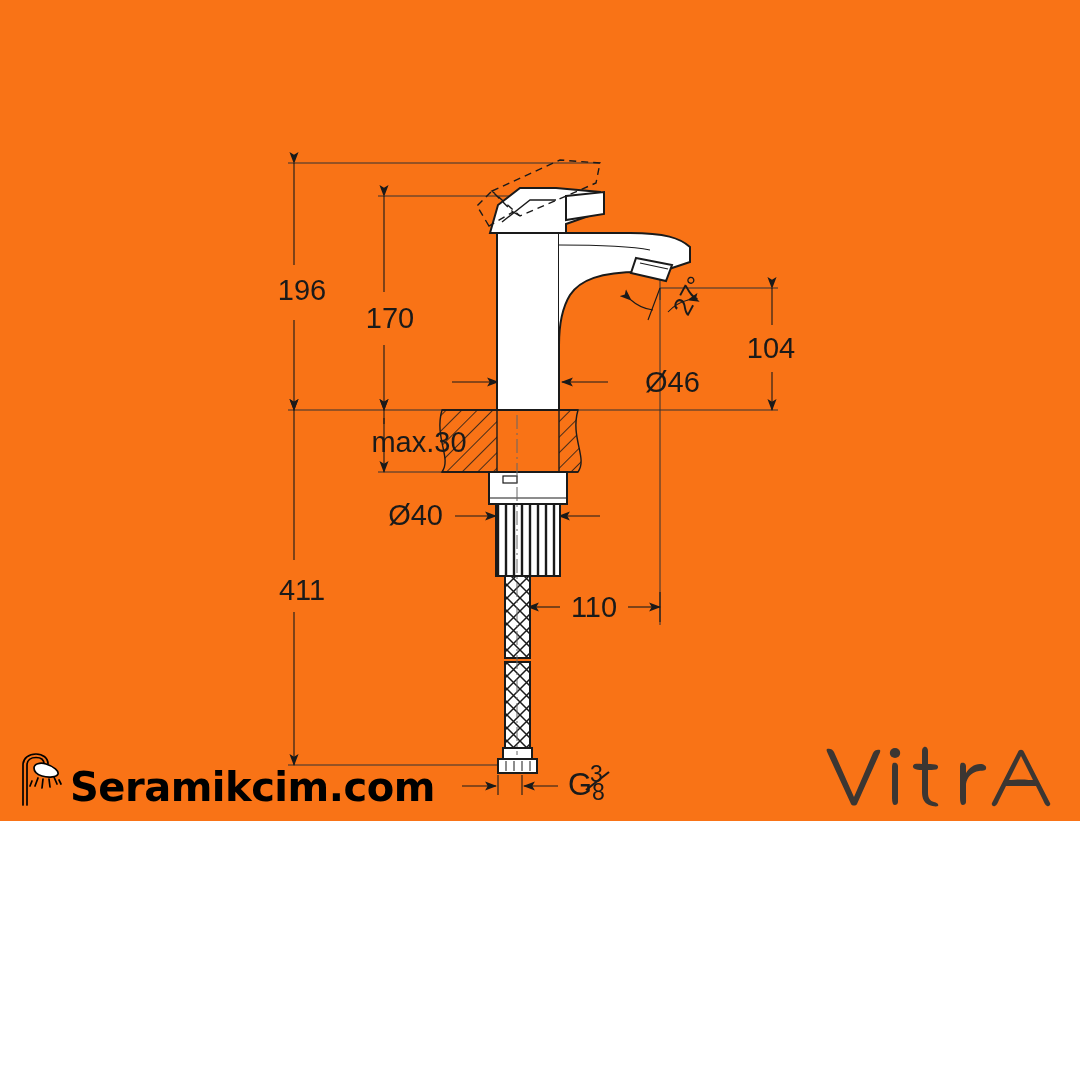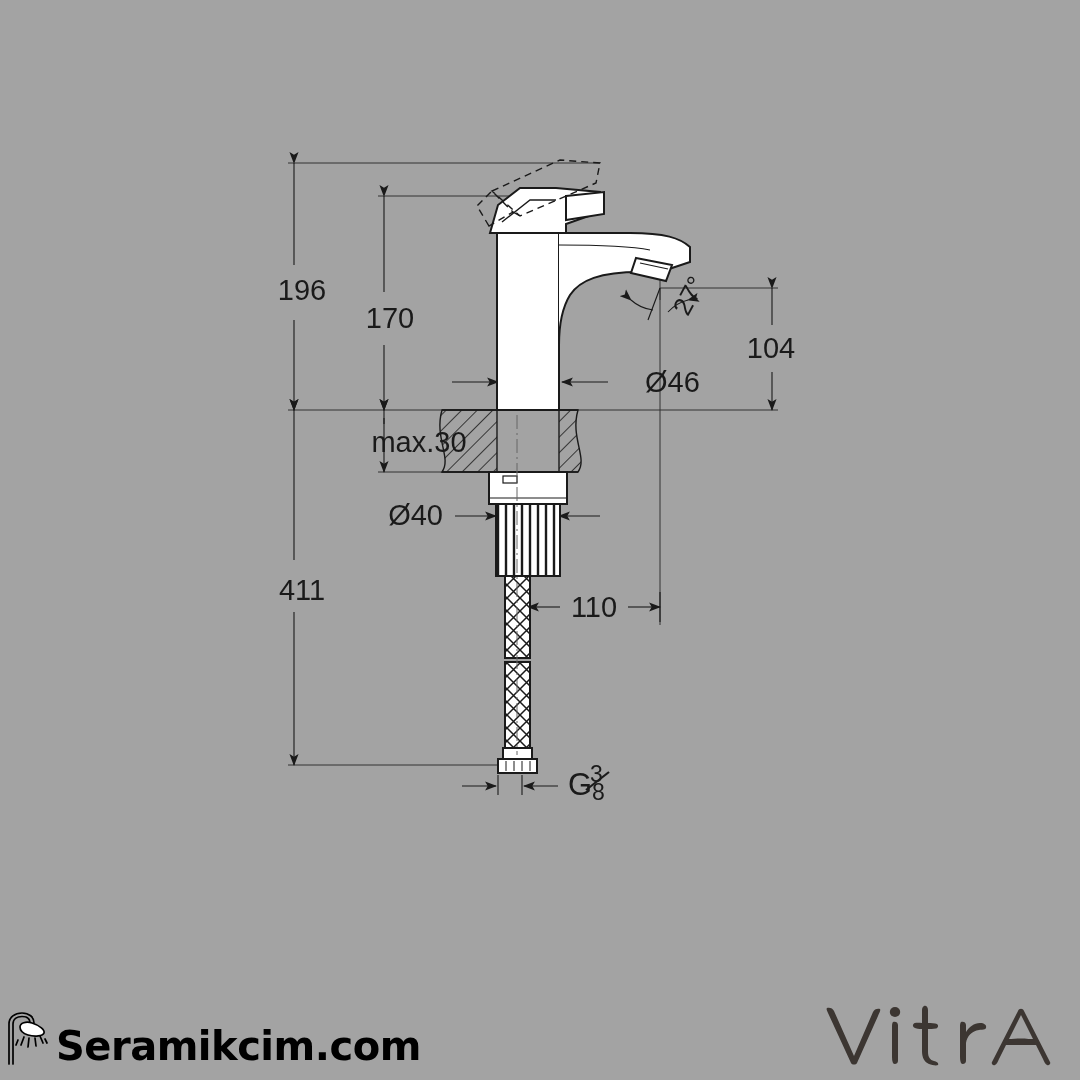--- a/index.html
+++ b/index.html
@@ -13,41 +13,41 @@
     height: 1080px;
     position: relative;
     overflow: hidden;
     font-family: "Liberation Sans", sans-serif;
     color: #1a1a1a;
   }
   #sheet {
     position: absolute;
     inset: 0;
     width: 1080px;
-    height: 1080px;
-    background: #a3a3a3;
+    height: 821px;
+    background: #f97316;
   }
   #drawing {
     position: absolute;
     left: 0;
     top: 0;
     width: 1080px;
     height: 1080px;
   }
   .brand-row {
     position: absolute;
     left: 0;
     bottom: 0;
     width: 1080px;
     height: 120px;
     pointer-events: none;
   }
   .seramikcim {
     position: absolute;
-    left: 4px;
+    left: 18px;
     bottom: 12px;
     display: flex;
     align-items: flex-end;
     gap: 6px;
   }
   .seramikcim-text {
     font-family: "DejaVu Sans", sans-serif;
     font-size: 40px;
     font-weight: 700;
     letter-spacing: -0.5px;

